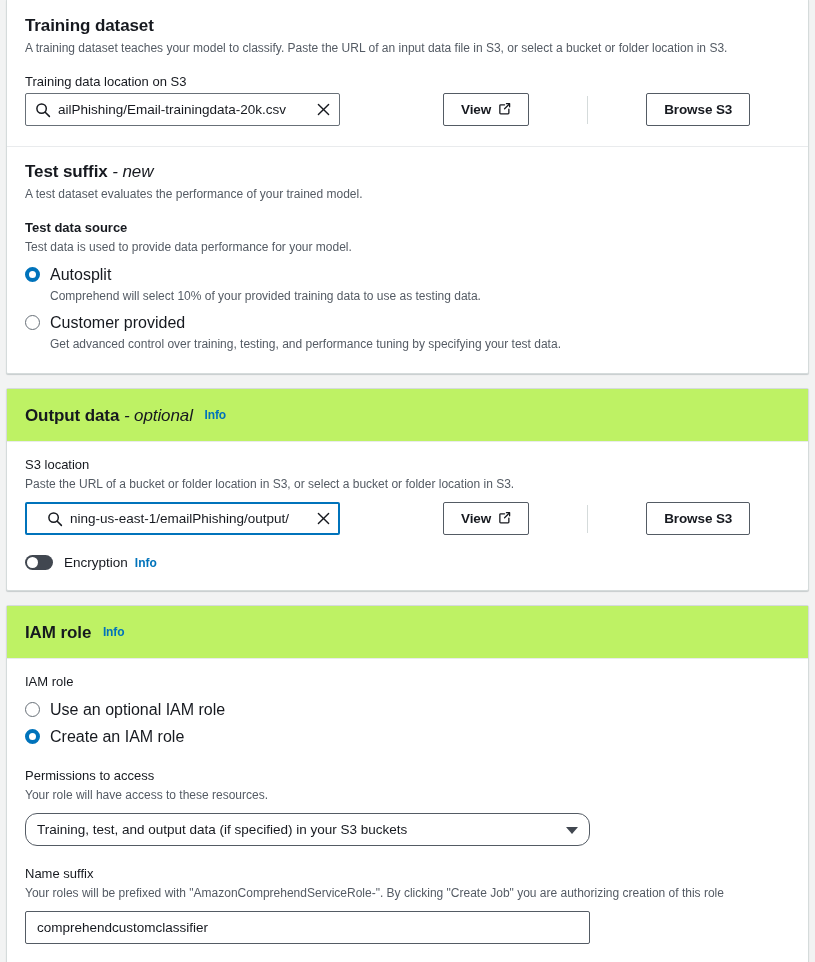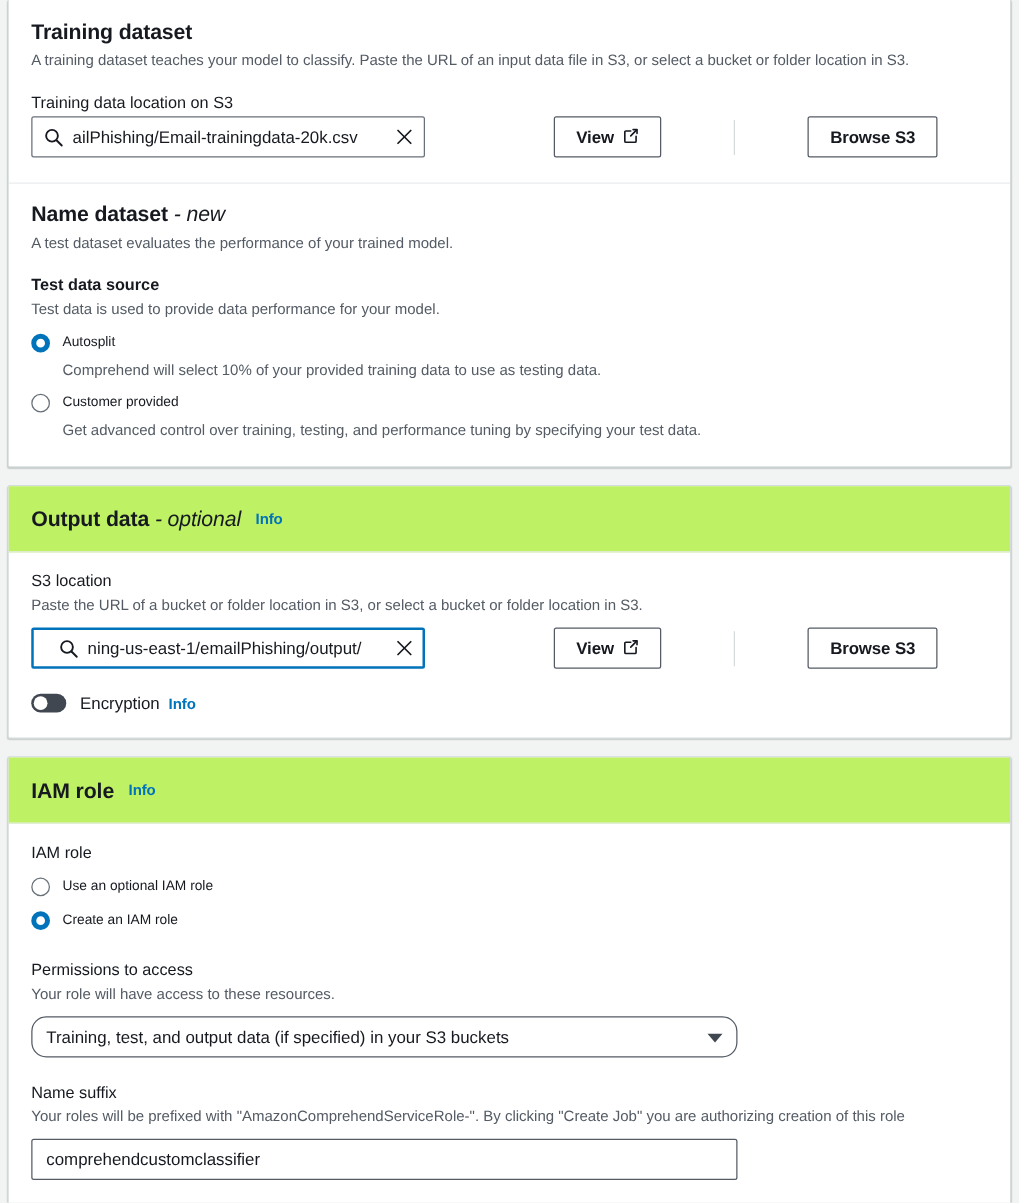--- a/index.html
+++ b/index.html
@@ -145,21 +145,21 @@
     border: 1.6px solid #687078;
     background: #fff;
     margin-right: 10px;
     margin-top: 2px;
     position: relative;
   }
   .radio.on {
     border: 4.2px solid #0073bb;
     background: #fff;
   }
-  .radio-label { font-size: 11px; color: #16191f; line-height: 19px; }
+  .radio-label { font-size: 16px; color: #16191f; line-height: 19px; }
   .radio-help {
     font-size: 12px; color: #545b64;
     margin: 4px 0 0 25px; line-height: 17px;
   }
 
   .toggle-row { display: flex; align-items: center; margin-top: 20px; }
   .toggle {
     flex: none;
     width: 28px; height: 15px;
     background: #414750;
@@ -260,21 +260,21 @@
         <button class="btn">
           <span>Browse S3</span>
         </button>
       </div>
     </div>
 
     <div class="divider"></div>
 
     <div class="section">
       <h3 class="sec-title">
-        <span>Name dataset</span>
+        <span>Test suffix</span>
         <span class="ital">- new</span>
       </h3>
       <p class="sec-desc">A test dataset evaluates the performance of your trained model.</p>
 
       <div class="field-label bold">Test data source</div>
       <div class="field-desc">Test data is used to provide data performance for your model.</div>
 
       <div class="radio-row">
         <span class="radio on"></span>
         <span class="radio-label">Autosplit</span>

